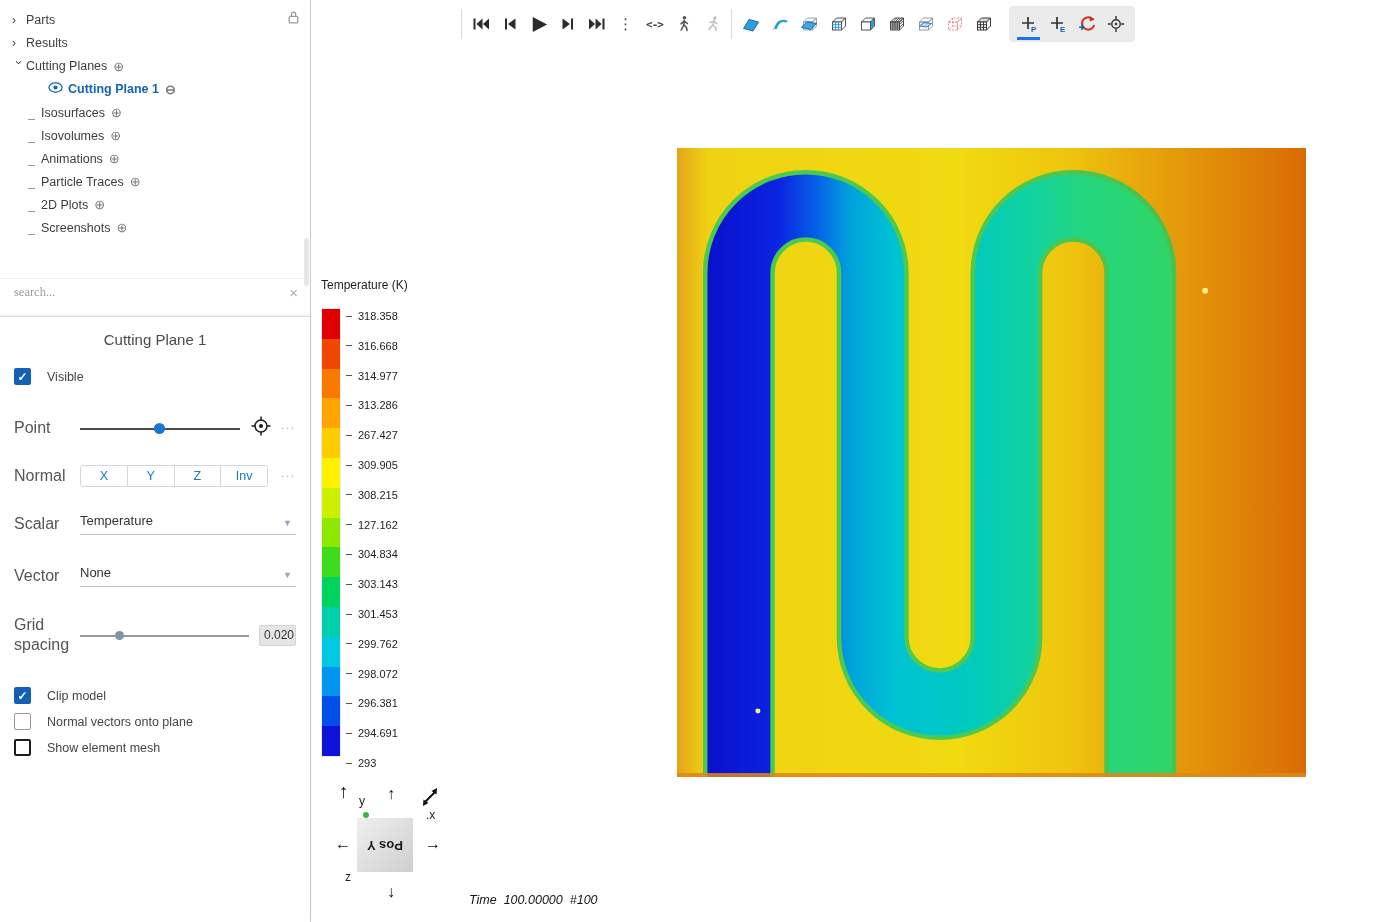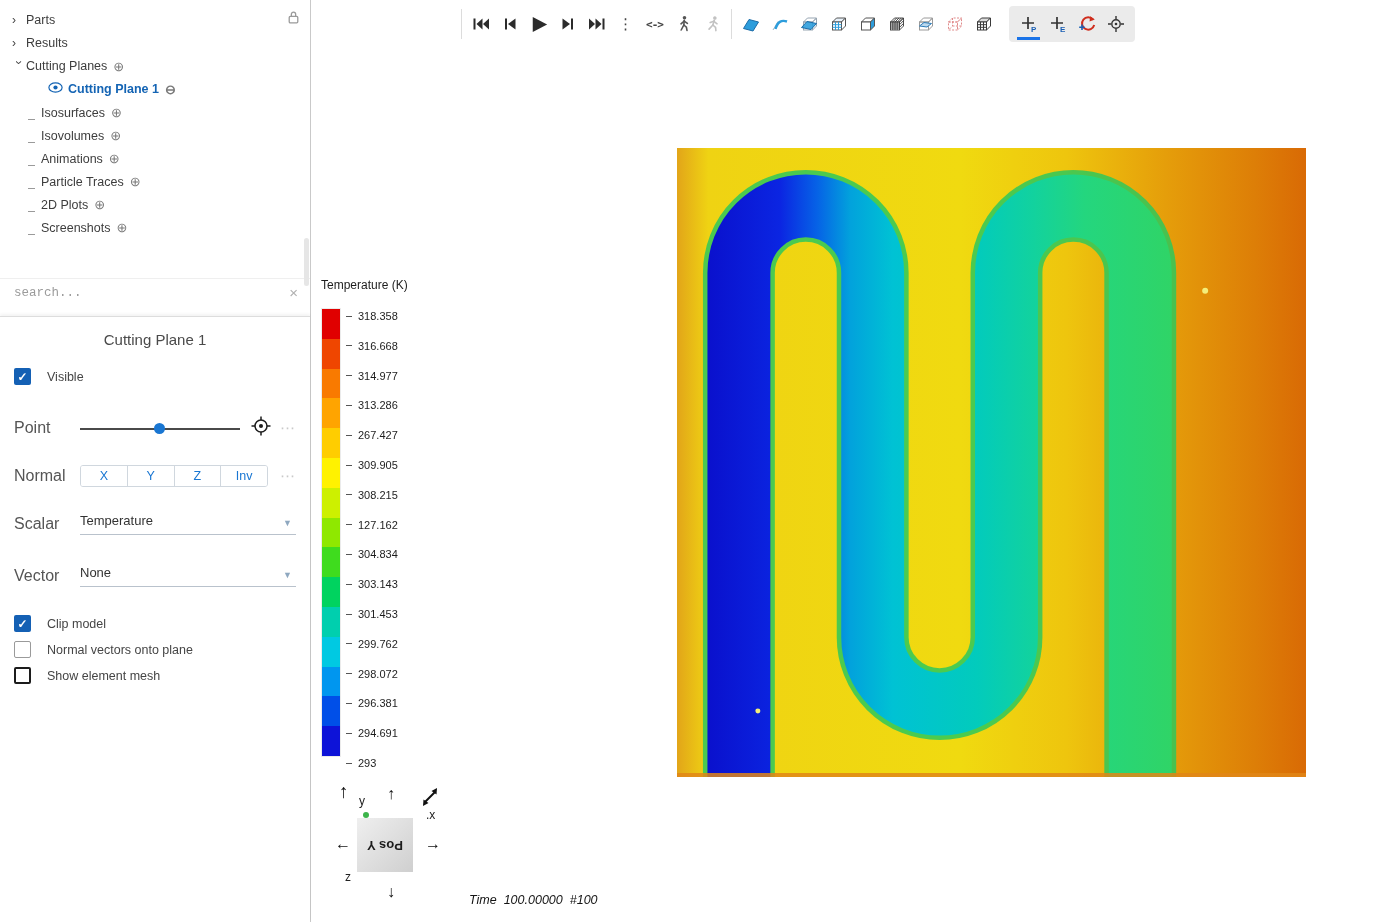--- a/index.html
+++ b/index.html
@@ -24,21 +24,21 @@
   .trow.child { padding-left:36px; color:#1464b4; font-weight:bold; }
   .trow.child .lbl { margin-left:5px; }
   .trow.leaf { padding-left:16px;align-items:flex-end; }
   .branch { width:7px; border-top:1px solid #9a9a9a; margin-right:6px; }
   .tree-scroll { position:absolute; right:1px; top:238px; width:5px; height:48px;
                  background:#e6e6e6; border-radius:3px; }
 
   .search-row { height:28px; display:flex; align-items:center; gap:6px;
                 padding:0 12px; border-top:1px solid #efefef; }
   .search-row input { flex:1; border:none; outline:none; font-size:12.5px; color:#555;
-                      font-family:Liberation Mono, monospace; }
+                      font-family:Liberation Serif, serif; }
   .search-row input::placeholder { color:#9b9b9b; }
   .clear-x { color:#b0b0b0; font-size:15px; cursor:pointer; }
 
   .props { position:absolute; top:316px; left:0; right:0; bottom:0;
            border-top:1px solid #ddd; box-shadow:0 -2px 3px rgba(0,0,0,.05);
            padding:14px 14px 0 14px; background:#fff; }
   .props-title { text-align:center; font-size:15px; color:#4a4a4a; margin-bottom:20px; }
   .prow { display:flex; align-items:center; }
   .plabel { width:58px; min-width:58px; font-size:16px; color:#555; line-height:1.25; }
   .row-visible { margin-bottom:30px; gap:16px; }
@@ -251,20 +251,28 @@
 
       <div class="prow row-vector">
         <span class="plabel">Vector</span>
         <span class="dropdown">
           <span>None</span>
           <span class="caret">▼</span>
         </span>
       </div>
 
 
+      <div class="prow row-grid">
+        <span class="plabel">Grid spacing</span>
+        <span class="slider gray">
+          <span class="track"></span>
+          <span class="thumb small" style="left:21%;"></span>
+        </span>
+        <span class="valbox gray">0.020</span>
+      </div>
 
       <div class="checkrow">
         <span class="cb checked">✓</span>
         <span class="cblabel">Clip model</span>
       </div>
       <div class="checkrow">
         <span class="cb un"></span>
         <span class="cblabel">Normal vectors onto plane</span>
       </div>
       <div class="checkrow">

